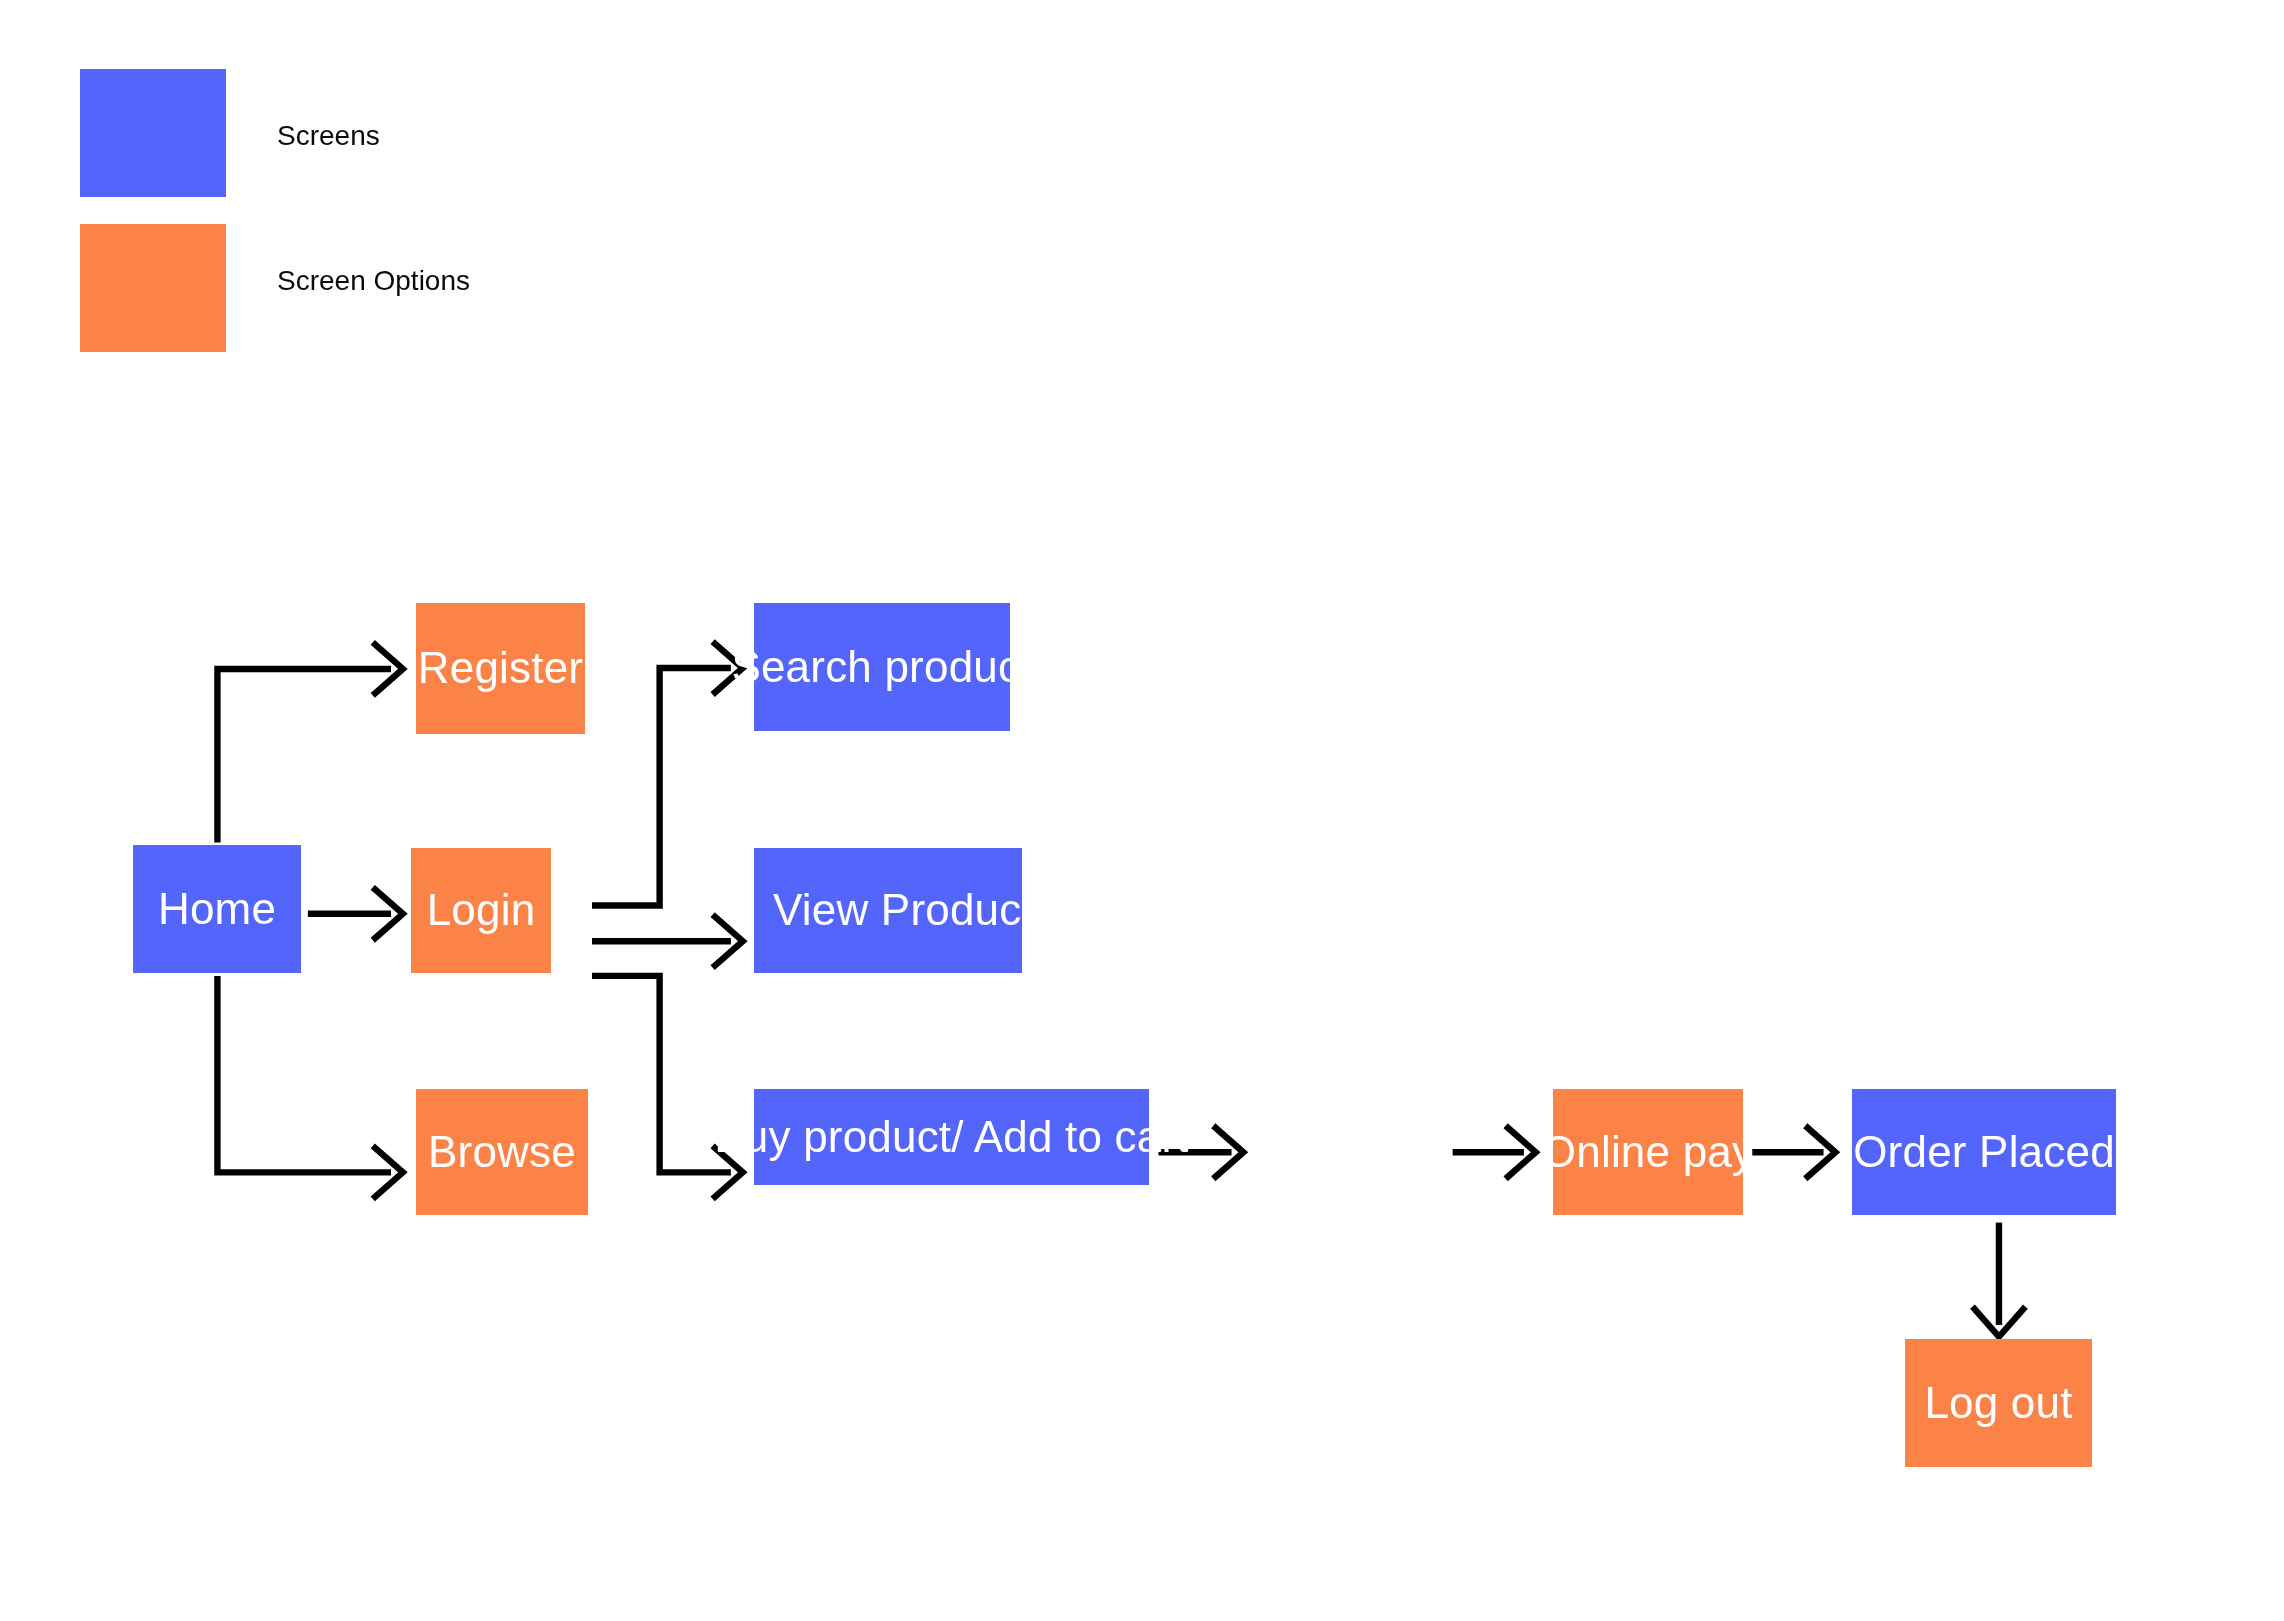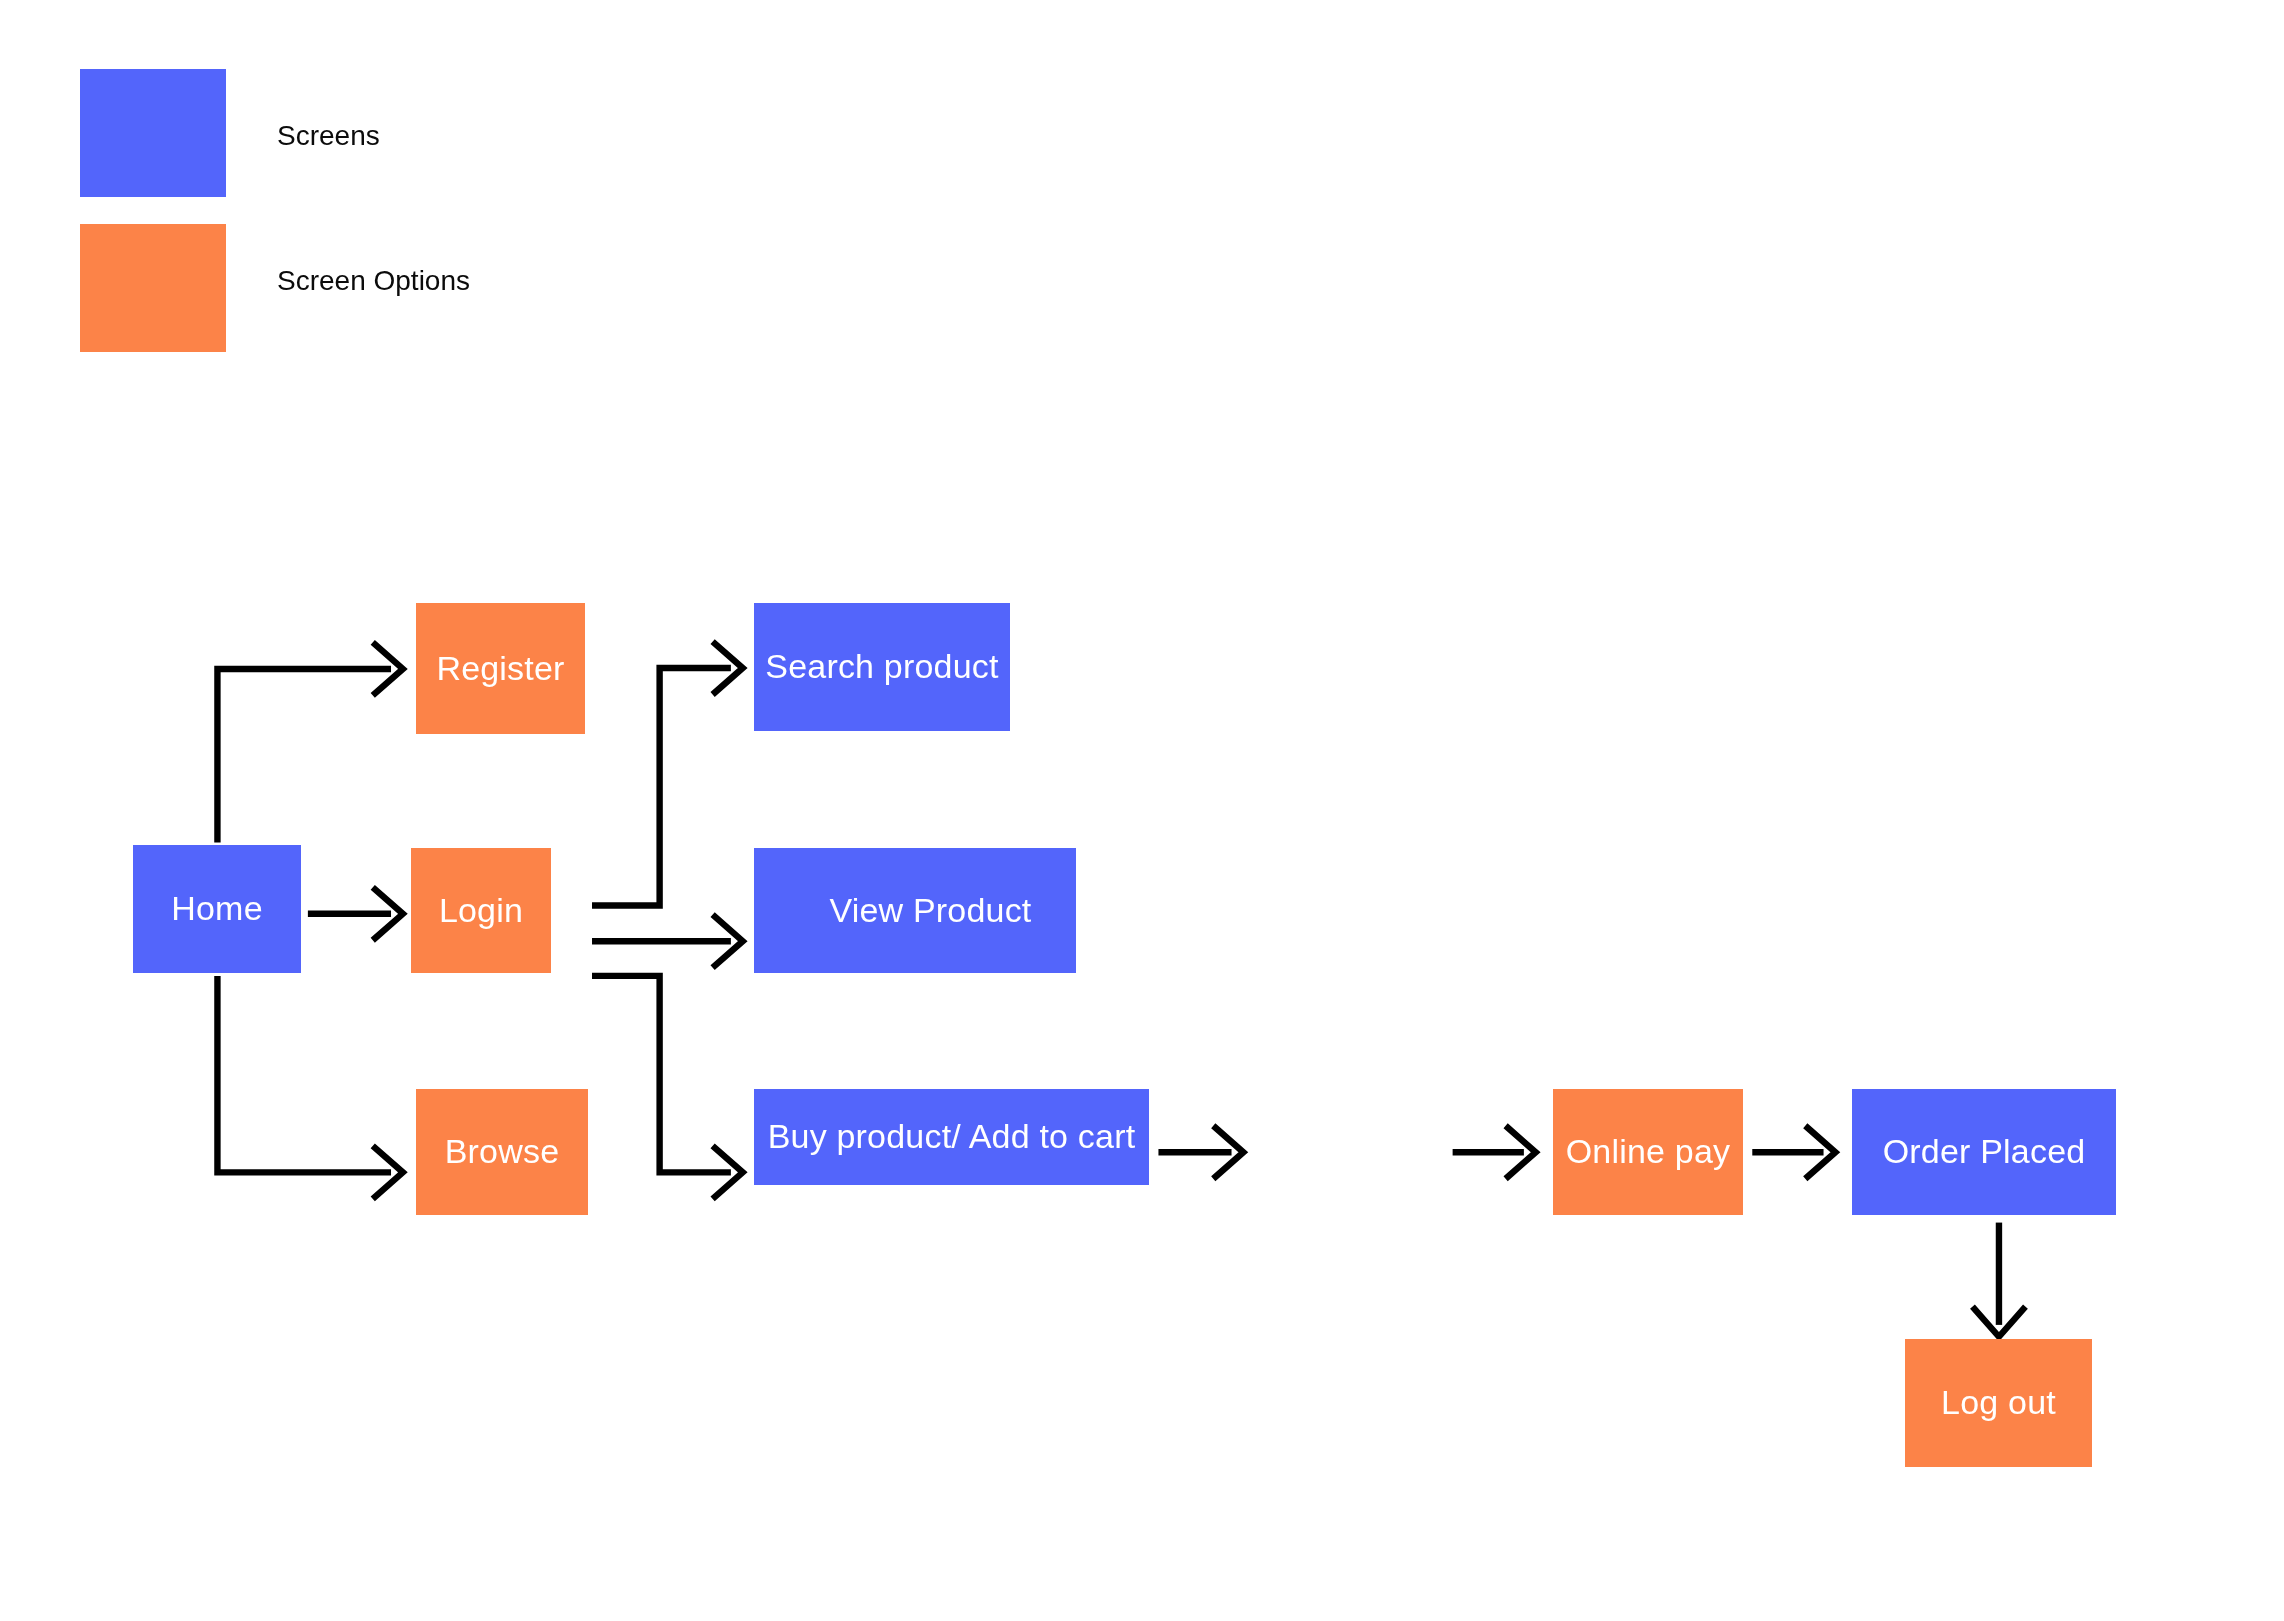--- a/index.html
+++ b/index.html
@@ -35,21 +35,21 @@
     white-space: nowrap;
   }
 
   
   .node {
     position: absolute;
     display: flex;
     align-items: center;
     justify-content: center;
     color: #ffffff;
-    font-size: 34px;
+    font-size: 44px;
     line-height: 1.15;
     letter-spacing: 0.2px;
     text-align: center;
     box-sizing: border-box;
     padding: 0 9.1px;
     white-space: nowrap;
   }
   .node.screen  { background: #5365FB; }
   .node.option  { background: #FC8348; }
 
@@ -147,21 +147,21 @@
   <div class="node screen" style="left:133px; top:845px; width:168px; height:128px;">Home</div>
 
   <div class="node option" style="left:416px; top:603px; width:169px; height:131px;">Register</div>
 
   <div class="node option" style="left:411px; top:848px; width:140px; height:125px;">Login</div>
 
   <div class="node option" style="left:416px; top:1089px; width:172px; height:126px;">Browse</div>
 
   <div class="node screen" style="left:754px; top:603px; width:256px; height:128px;">Search product</div>
 
-  <div class="node screen" style="left:754px; top:848px; width:322px; height:125px;padding-left:40px;">View Product</div>
+  <div class="node screen" style="left:754px; top:848px; width:268px; height:125px;padding-left:40px;">View Product</div>
 
   <div class="node screen" style="left:754px; top:1089px; width:395px; height:96px;">Buy product/ Add to cart</div>
 
 
   <div class="node option" style="left:1553px; top:1089px; width:190px; height:126px;">Online pay</div>
 
   <div class="node screen" style="left:1852px; top:1089px; width:264px; height:126px;">Order Placed</div>
 
   <div class="node option" style="left:1905px; top:1339px; width:187px; height:128px;">Log out</div>
 

